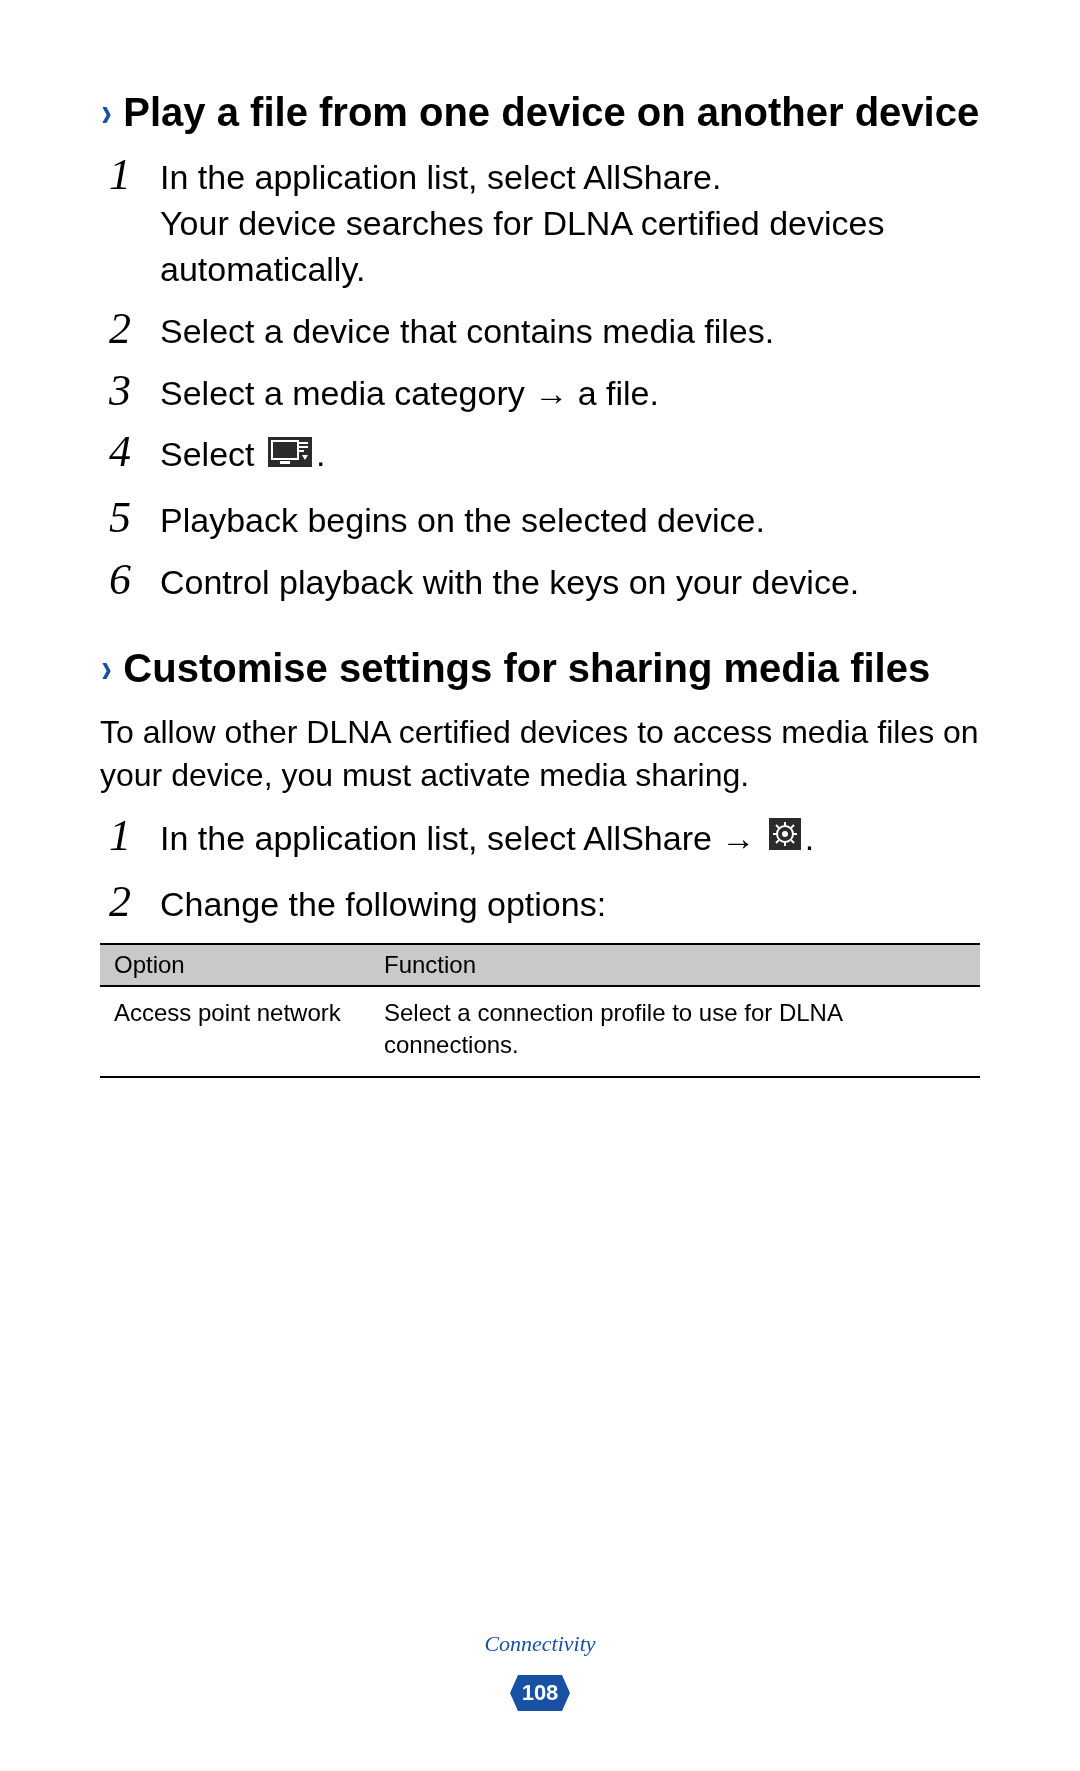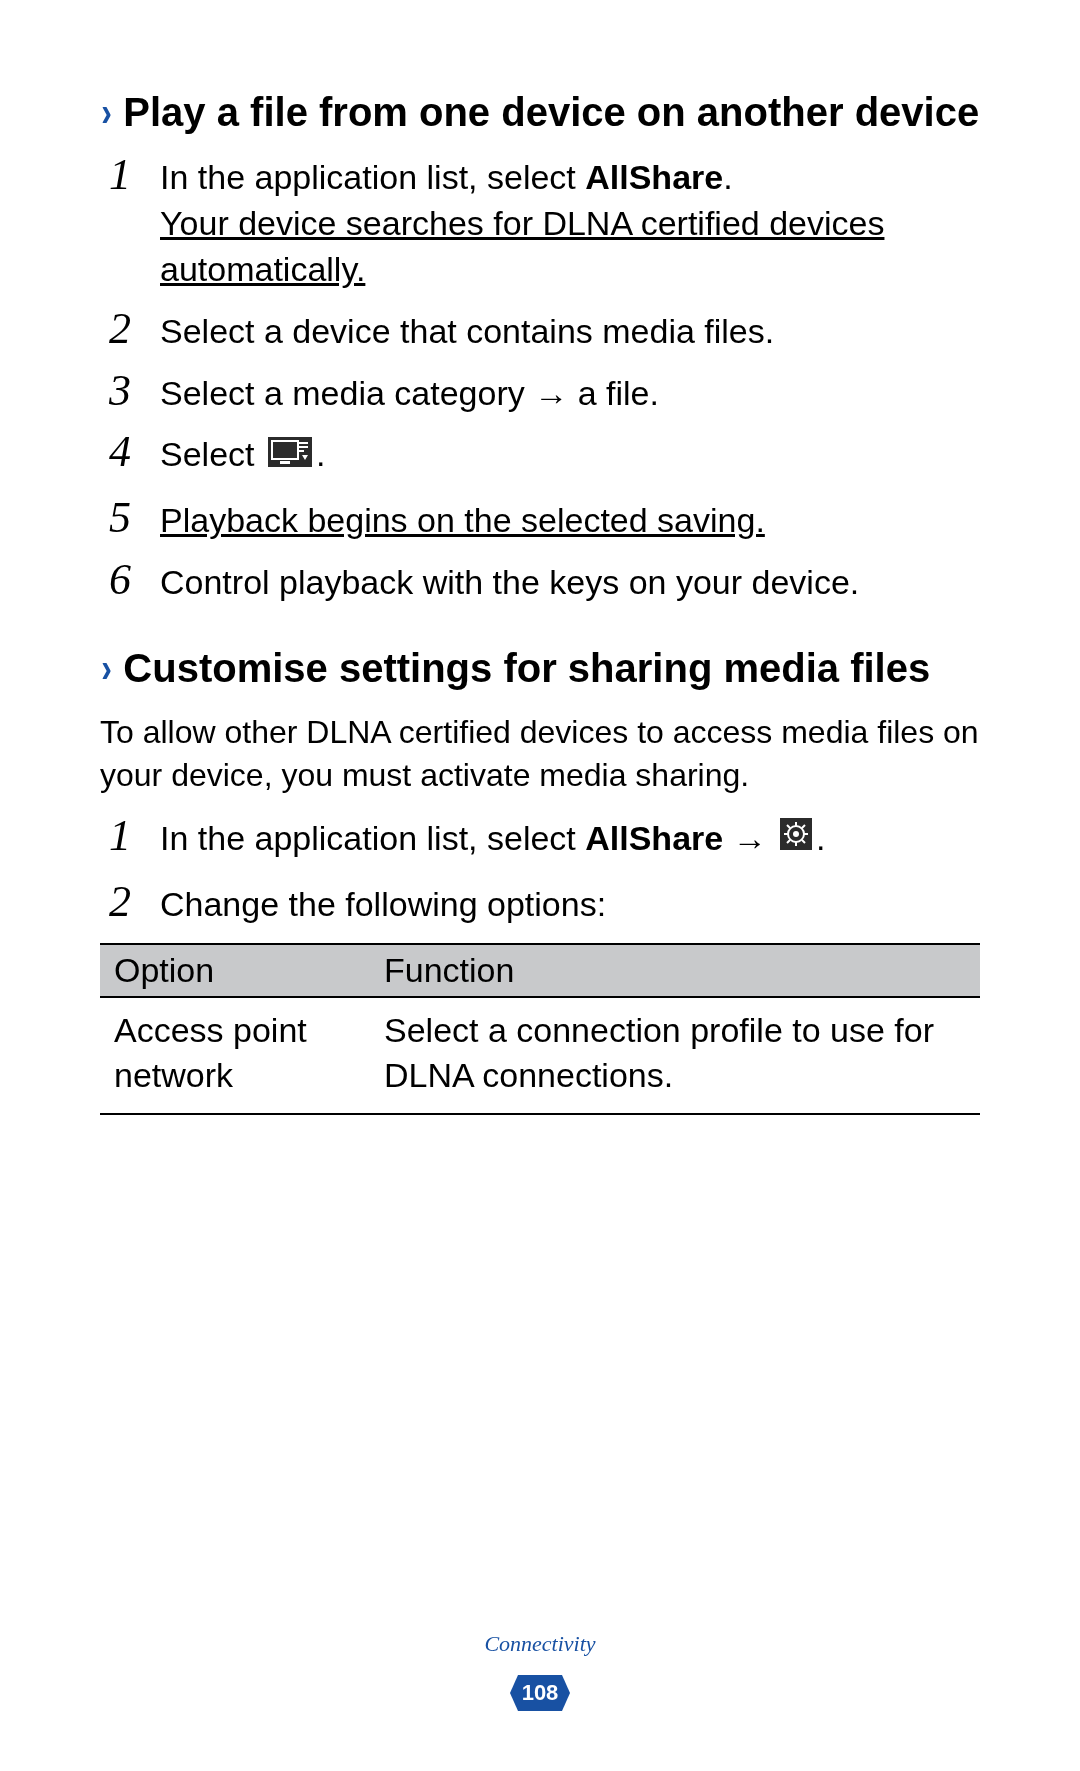--- a/index.html
+++ b/index.html
@@ -42,36 +42,36 @@
     width: 40px;
     flex: 0 0 40px;
     text-align: center;
     margin-top: -2px;
   }
   .step-body {
     font-size: 34px;
     line-height: 1.35;
     flex: 1;
   }
-  .step-body .bold { font-weight: 700; }
-  .step-body .sub { display: block; text-decoration: underline; }
+  .step-body .bold { font-weight: 400; }
+  .step-body .sub { display: block; }
   .inline-icon {
     display: inline-block;
     vertical-align: middle;
     margin: 0 4px 4px 4px;
   }
   .intro-para {
     font-size: 32px;
     line-height: 1.35;
     margin: 0 0 18px 0;
   }
   table.options {
     width: 100%;
     border-collapse: collapse;
-    font-size: 34px;
+    font-size: 24px;
     margin-top: 6px;
   }
   table.options th {
     background: #c8c9cb;
     font-weight: 400;
     text-align: left;
     padding: 6px 14px;
     border-top: 2px solid #000;
     border-bottom: 2px solid #000;
   }
@@ -147,21 +147,21 @@
             <rect x="12" y="24" width="10" height="3" fill="#fff"></rect>
             <path d="M30 6 h10 M30 10 h10 M30 14 h6" stroke="#fff" stroke-width="2"></path>
             <path d="M34 18 l6 0 l-3 5 z" fill="#fff"></path>
           </svg>
         </span><span>.</span>
       </span>
     </li>
     <li>
       <span class="step-num">5</span>
       <span class="step-body">
-        <span class="sub">Playback begins on the selected saving.</span>
+        <span class="sub">Playback begins on the selected device.</span>
       </span>
     </li>
     <li>
       <span class="step-num">6</span>
       <span class="step-body">Control playback with the keys on your device.</span>
     </li>
   </ol>
 
   <div class="section-heading">
     <span class="chev">›</span>

